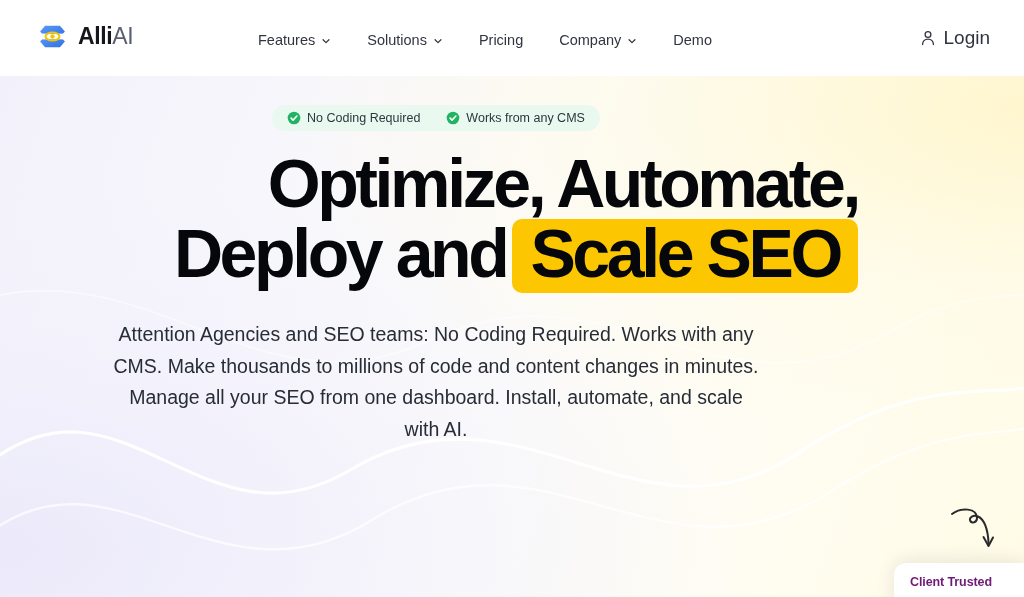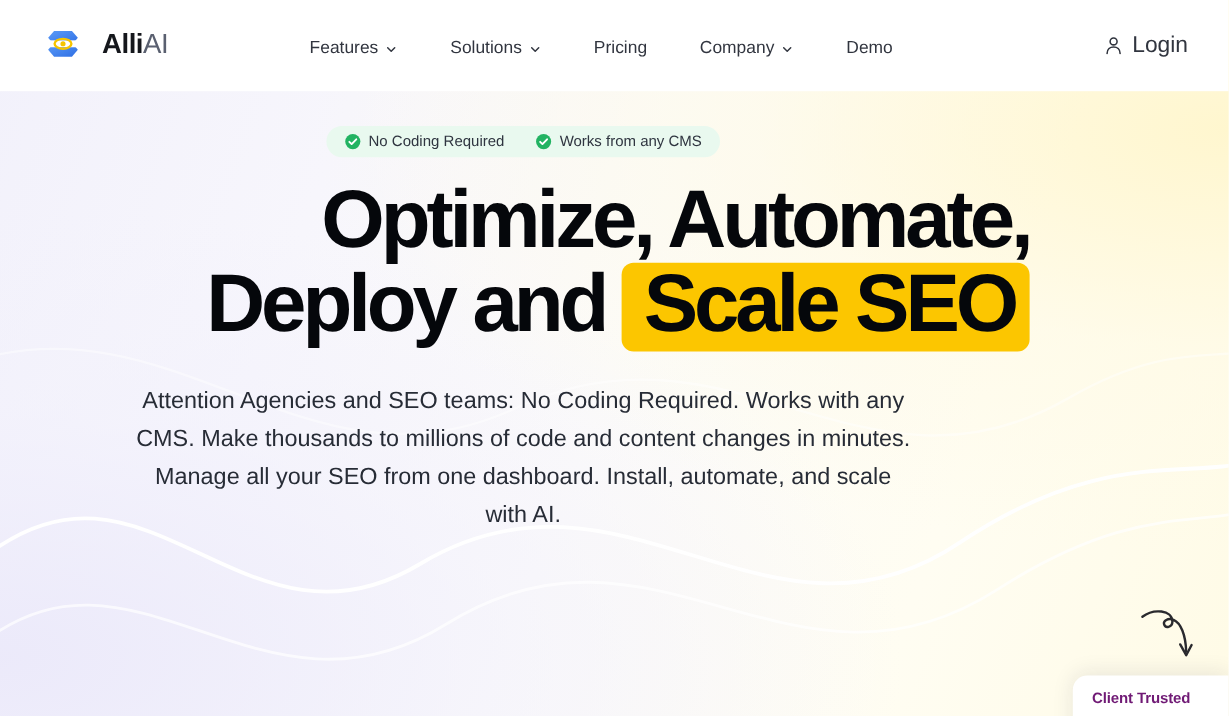--- a/index.html
+++ b/index.html
@@ -31,34 +31,34 @@
     background:#ffffff;
     display:flex; align-items:center;
     z-index:5;
   }
   .header-inner {
     position:relative; width:1024px; height:76px;
   }
 
   .brand {
     position:absolute; left:36px; top:20px;
-    display:flex; align-items:center; gap:16px;
+    display:flex; align-items:center; gap:9px;
     text-decoration:none;
   }
   .brand-mark { width:33px; height:33px; display:block; }
   .brand-text {
     font-size:23px; letter-spacing:-0.4px; line-height:1;
     color:#15171c; white-space:nowrap;
   }
   .brand-text .b-bold { font-weight:700; color:#15171c; }
   .brand-text .b-light { font-weight:400; color:#5a6070; }
 
   .nav {
     position:absolute; left:258px; top:28px;
-    display:flex; align-items:center; gap:8px;
+    display:flex; align-items:center; gap:0;
   }
   .nav-item {
     display:flex; align-items:center; gap:6px;
     font-size:14.5px; color:#31353f; font-weight:400;
     padding:4px 0; margin-right:36px;
     cursor:pointer; white-space:nowrap;
   }
   .nav-item:last-child { margin-right:8px; }
   .chev { display:block; width:10px; height:10px; flex:0 0 auto; margin-top:2px; }
 
@@ -93,22 +93,22 @@
     font-weight:700;
     letter-spacing:-3.4px;
     color:#05070b;
     padding:0 14px;
   }
   .headline-line { display:block; white-space:nowrap; }
   .hl {
     display:inline-block;
     background:#fcc600;
     border-radius:10px;
-    padding:0 12px 6px 18px;
-    margin-left:14px;
+    padding:0 18px 6px 18px;
+    margin-left:6px;
     line-height:1.0;
   }
 
   .subhead {
     margin:26px auto 0 auto;
     width:650px;
     text-align:center;
     font-size:19.5px;
     line-height:1.62;
     color:#272c36;

